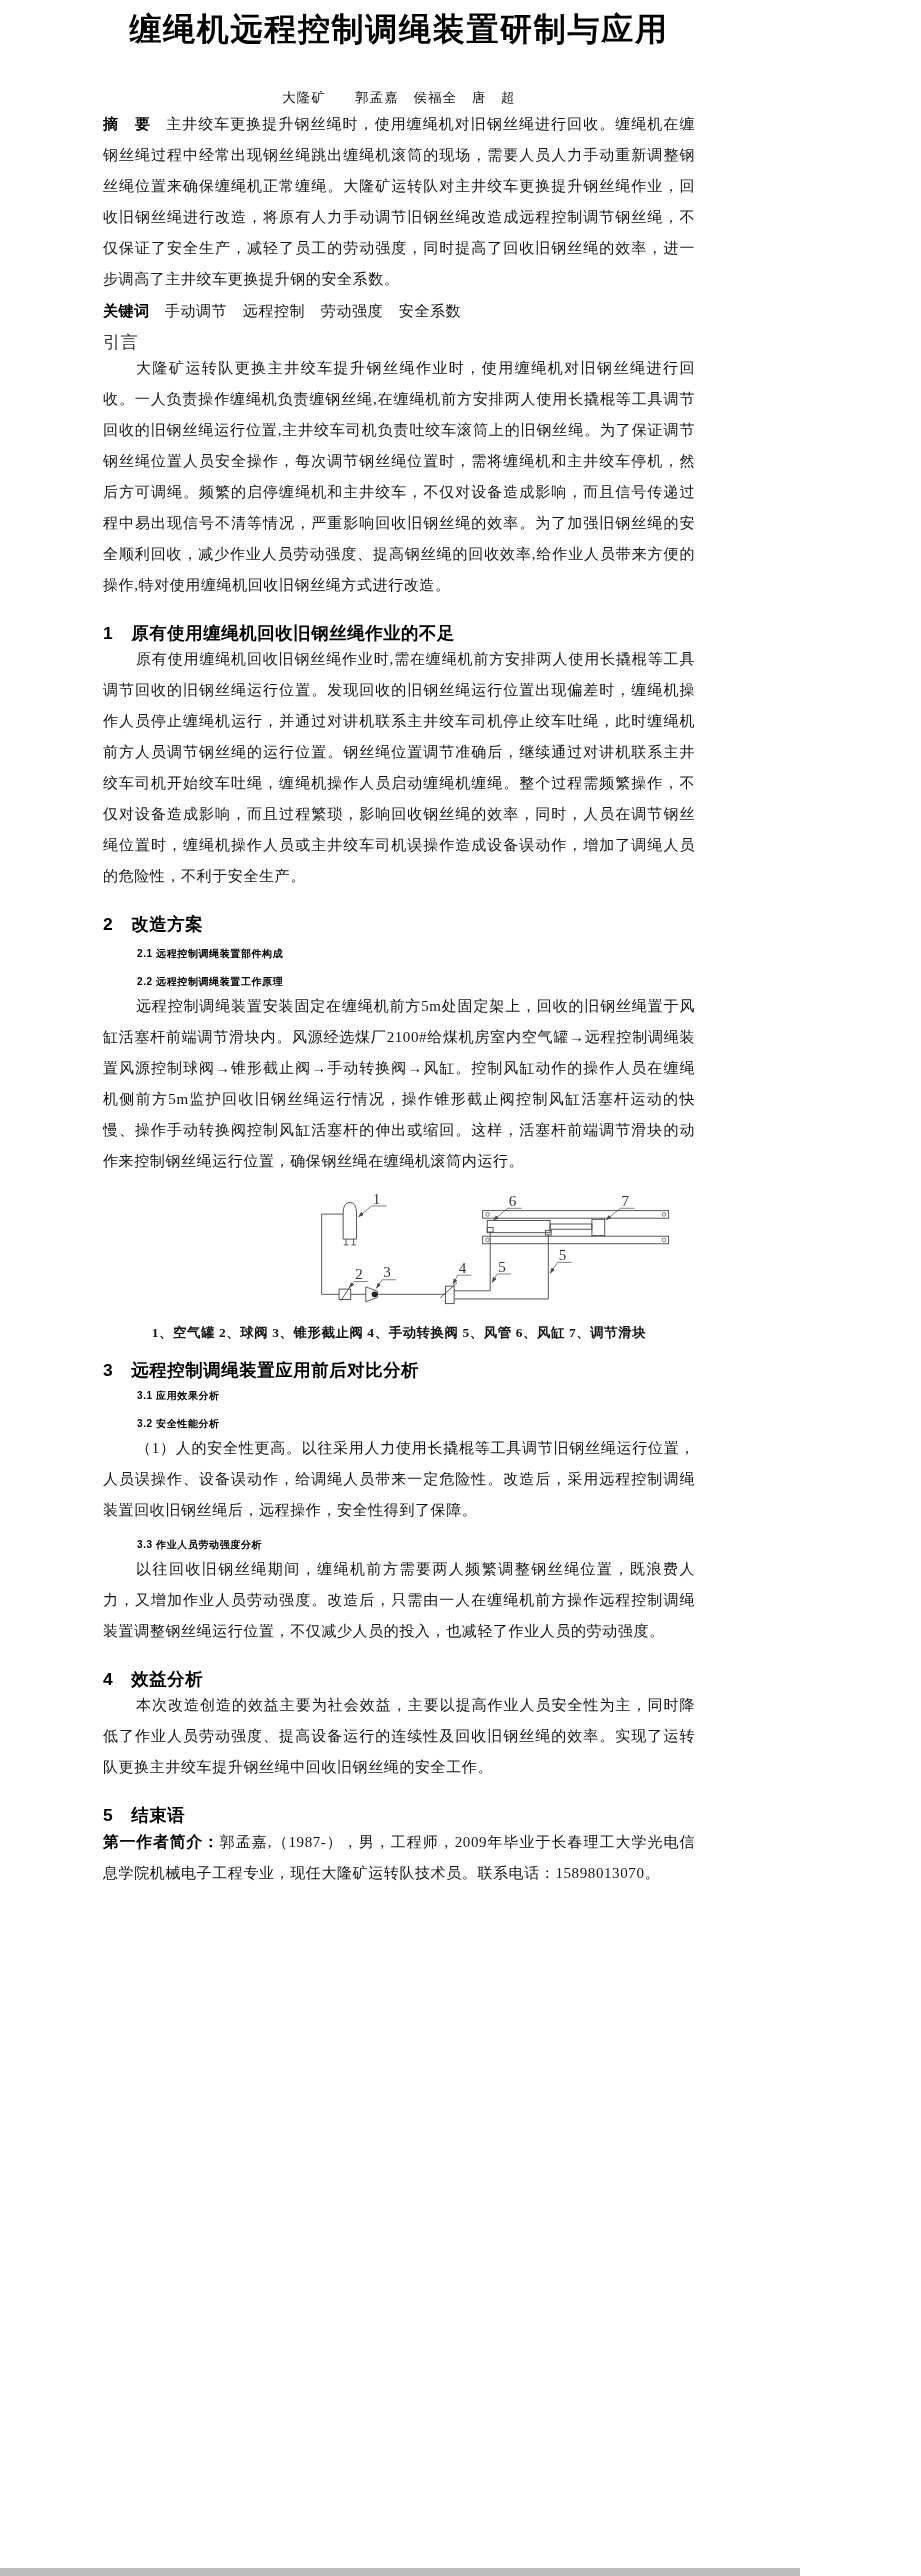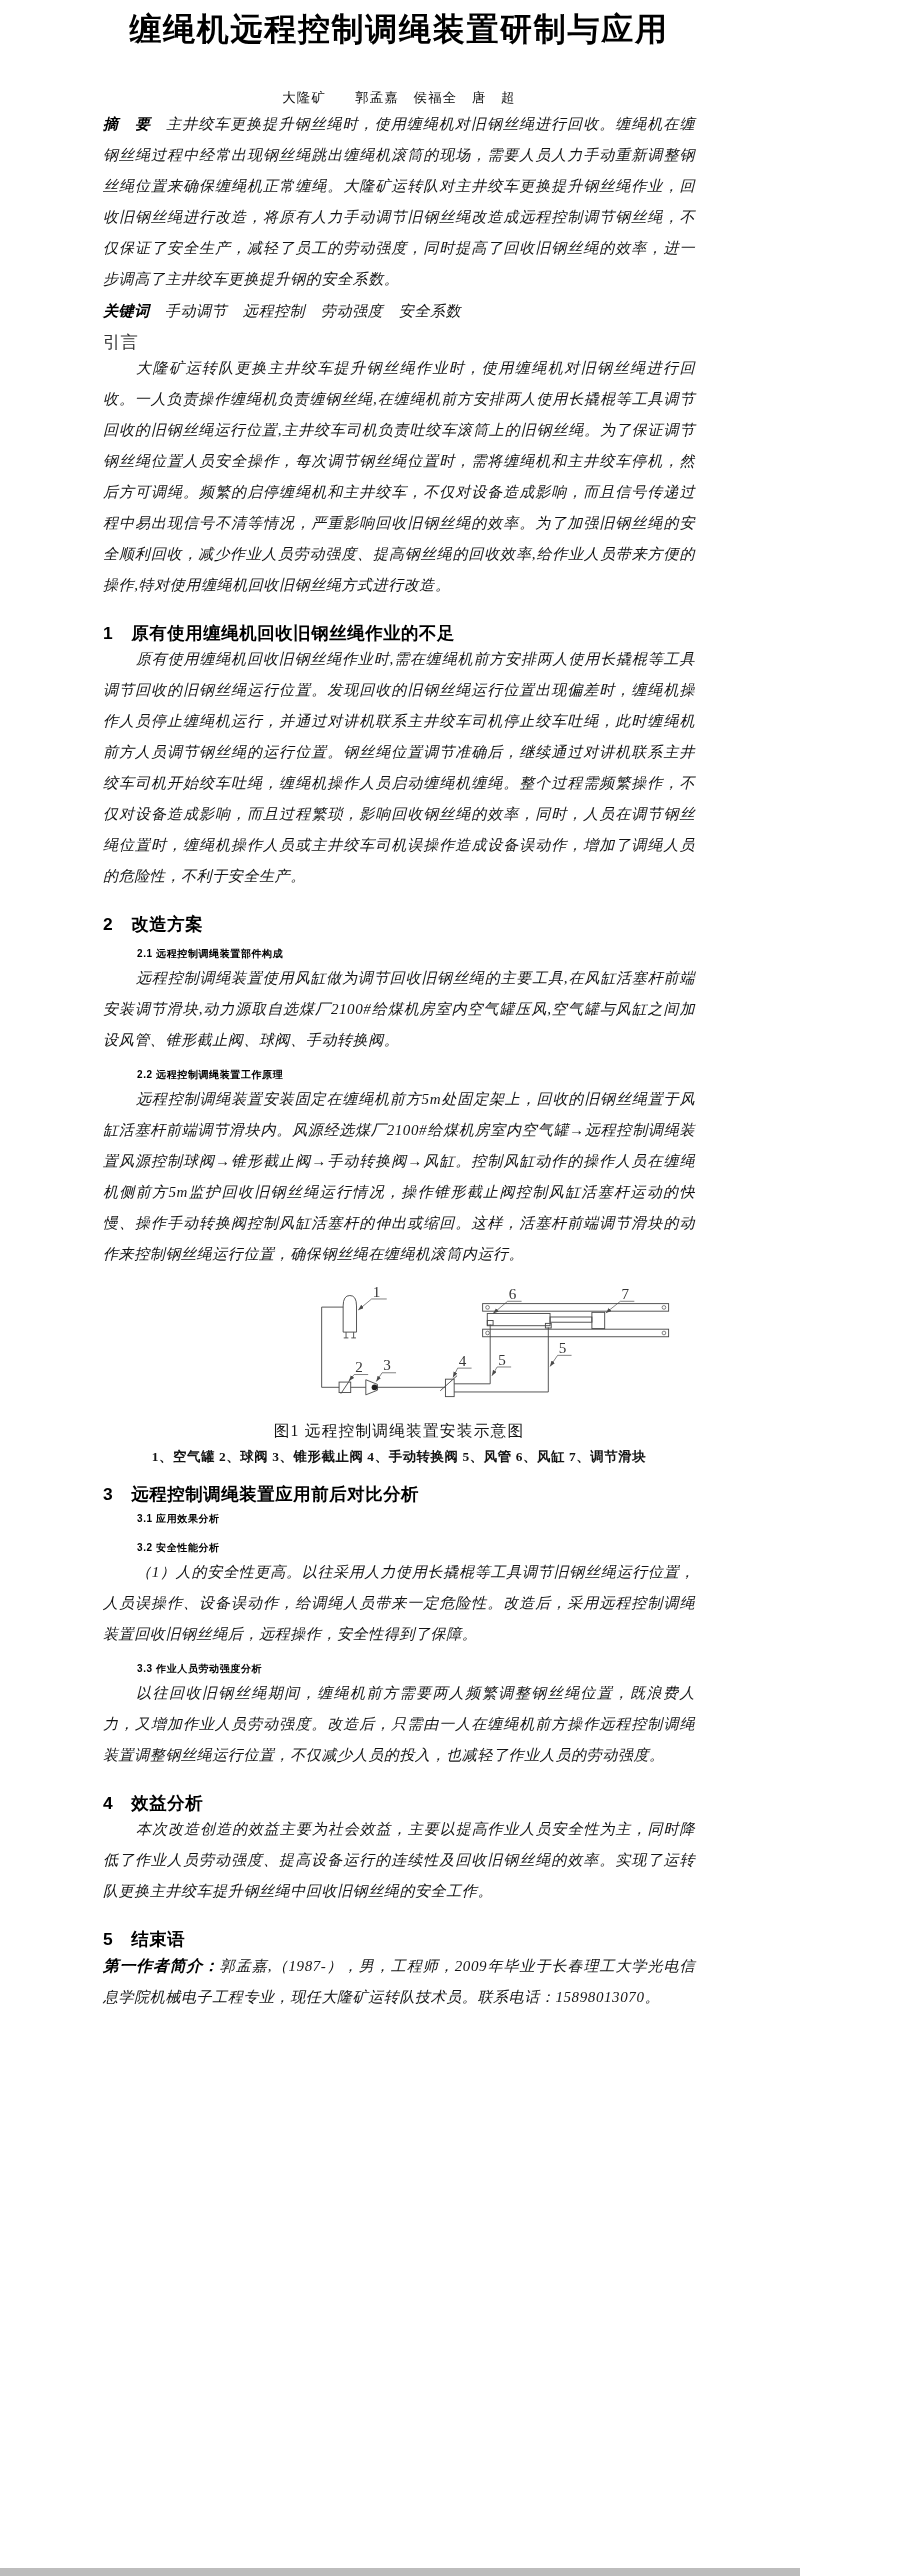--- a/index.html
+++ b/index.html
@@ -7,21 +7,21 @@
   .page { position: relative; width: 800px; height: 2576px; background: #ffffff; overflow: hidden; }
   .content { padding: 0 105px 0 103px; }
 
   .doc-title {
     font-family: "Liberation Sans", "DejaVu Sans", sans-serif;
     font-size: 32px; font-weight: bold; color: #000;
     text-align: center; margin: 8.1px 0 0 0; line-height: 43px; letter-spacing: 1.7px;
   }
   .authors { text-align: center; font-size: 13.4px; color: #111; margin-top: 37px; line-height: 20px; letter-spacing: 1.2px; }
 
-  p.body { font-size: 15px; line-height: 31px; letter-spacing: 0.6px; text-align: justify; margin: 0; color: #141414; font-style: italic; }
+  p.body { font-size: 15px; line-height: 31px; letter-spacing: 0.6px; text-align: justify; margin: 0; color: #141414; }
   p.indent { text-indent: 2.2em; }
 
   .abstract { margin-top: 42px; }
   .label-bold { font-family: "Liberation Sans", "DejaVu Sans", sans-serif; font-weight: bold; color: #000; margin-right: 15px; }
   .kw { margin-top: 9.3px; }
 
   .yinyan { font-size: 17.4px; font-weight: normal; color: #333; margin: 3.5px 0 0 0; line-height: 22px; }
   .intro-p { margin-top: 8.1px; }
 
   h2.sec {
@@ -63,21 +63,20 @@
     <p class="body kw"><span class="label-bold">关键词</span><span>手动调节　远程控制　劳动强度　安全系数</span></p>
 
     <h2 class="yinyan">引言</h2>
     <p class="body indent intro-p">大隆矿运转队更换主井绞车提升钢丝绳作业时，使用缠绳机对旧钢丝绳进行回收。一人负责操作缠绳机负责缠钢丝绳,在缠绳机前方安排两人使用长撬棍等工具调节回收的旧钢丝绳运行位置,主井绞车司机负责吐绞车滚筒上的旧钢丝绳。为了保证调节钢丝绳位置人员安全操作，每次调节钢丝绳位置时，需将缠绳机和主井绞车停机，然后方可调绳。频繁的启停缠绳机和主井绞车，不仅对设备造成影响，而且信号传递过程中易出现信号不清等情况，严重影响回收旧钢丝绳的效率。为了加强旧钢丝绳的安全顺利回收，减少作业人员劳动强度、提高钢丝绳的回收效率,给作业人员带来方便的操作,特对使用缠绳机回收旧钢丝绳方式进行改造。</p>
 
     <h2 class="sec">1　原有使用缠绳机回收旧钢丝绳作业的不足</h2>
     <p class="body indent after-h">原有使用缠绳机回收旧钢丝绳作业时,需在缠绳机前方安排两人使用长撬棍等工具调节回收的旧钢丝绳运行位置。发现回收的旧钢丝绳运行位置出现偏差时，缠绳机操作人员停止缠绳机运行，并通过对讲机联系主井绞车司机停止绞车吐绳，此时缠绳机前方人员调节钢丝绳的运行位置。钢丝绳位置调节准确后，继续通过对讲机联系主井绞车司机开始绞车吐绳，缠绳机操作人员启动缠绳机缠绳。整个过程需频繁操作，不仅对设备造成影响，而且过程繁琐，影响回收钢丝绳的效率，同时，人员在调节钢丝绳位置时，缠绳机操作人员或主井绞车司机误操作造成设备误动作，增加了调绳人员的危险性，不利于安全生产。</p>
 
     <h2 class="sec">2　改造方案</h2>
     <h3 class="subsec">2.1 远程控制调绳装置部件构成</h3>
-    <p class="body indent after-h">远程控制调绳装置使用风缸做为调节回收旧钢丝绳的主要工具,在风缸活塞杆前端安装调节滑块,动力源取自选煤厂2100#给煤机房室内空气罐压风,空气罐与风缸之间加设风管、锥形截止阀、球阀、手动转换阀。</p>
     <h3 class="subsec">2.2 远程控制调绳装置工作原理</h3>
     <p class="body indent gap-before-body">远程控制调绳装置安装固定在缠绳机前方5m处固定架上，回收的旧钢丝绳置于风缸活塞杆前端调节滑块内。风源经选煤厂2100#给煤机房室内空气罐→远程控制调绳装置风源控制球阀→锥形截止阀→手动转换阀→风缸。控制风缸动作的操作人员在缠绳机侧前方5m监护回收旧钢丝绳运行情况，操作锥形截止阀控制风缸活塞杆运动的快慢、操作手动转换阀控制风缸活塞杆的伸出或缩回。这样，活塞杆前端调节滑块的动作来控制钢丝绳运行位置，确保钢丝绳在缠绳机滚筒内运行。</p>
 
     <div class="figure-wrap">
       <svg class="fig-svg" viewBox="0 0 850 215" width="494" height="125">
         <defs>
           <marker id="arrow" markerWidth="10" markerHeight="8" refX="8" refY="3" orient="auto">
             <path d="M0,0 L8,3 L0,6 Z" fill="#4a4a4a"></path>
           </marker>
         </defs>
@@ -133,21 +132,20 @@
           <text x="96" y="20">1</text>
           <text x="66" y="150">2</text>
           <text x="114" y="147">3</text>
           <text x="244" y="139">4</text>
           <text x="312" y="137">5</text>
           <text x="416" y="117">5</text>
           <text x="330" y="24">6</text>
           <text x="524" y="24">7</text>
         </g>
       </svg>
-      <div class="fig-caption">图1  远程控制调绳装置安装示意图</div>
       <div class="fig-legend">1、空气罐  2、球阀  3、锥形截止阀  4、手动转换阀  5、风管  6、风缸  7、调节滑块</div>
     </div>
 
     <h2 class="sec" style="margin-top:17.4px;">3　远程控制调绳装置应用前后对比分析</h2>
     <h3 class="subsec" style="margin-top:4.6px;">3.1 应用效果分析</h3>
     <h3 class="subsec">3.2 安全性能分析</h3>
     <p class="body indent after-h">（1）人的安全性更高。以往采用人力使用长撬棍等工具调节旧钢丝绳运行位置，人员误操作、设备误动作，给调绳人员带来一定危险性。改造后，采用远程控制调绳装置回收旧钢丝绳后，远程操作，安全性得到了保障。</p>
     <h3 class="subsec">3.3 作业人员劳动强度分析</h3>
     <p class="body indent after-h">以往回收旧钢丝绳期间，缠绳机前方需要两人频繁调整钢丝绳位置，既浪费人力，又增加作业人员劳动强度。改造后，只需由一人在缠绳机前方操作远程控制调绳装置调整钢丝绳运行位置，不仅减少人员的投入，也减轻了作业人员的劳动强度。</p>
 

